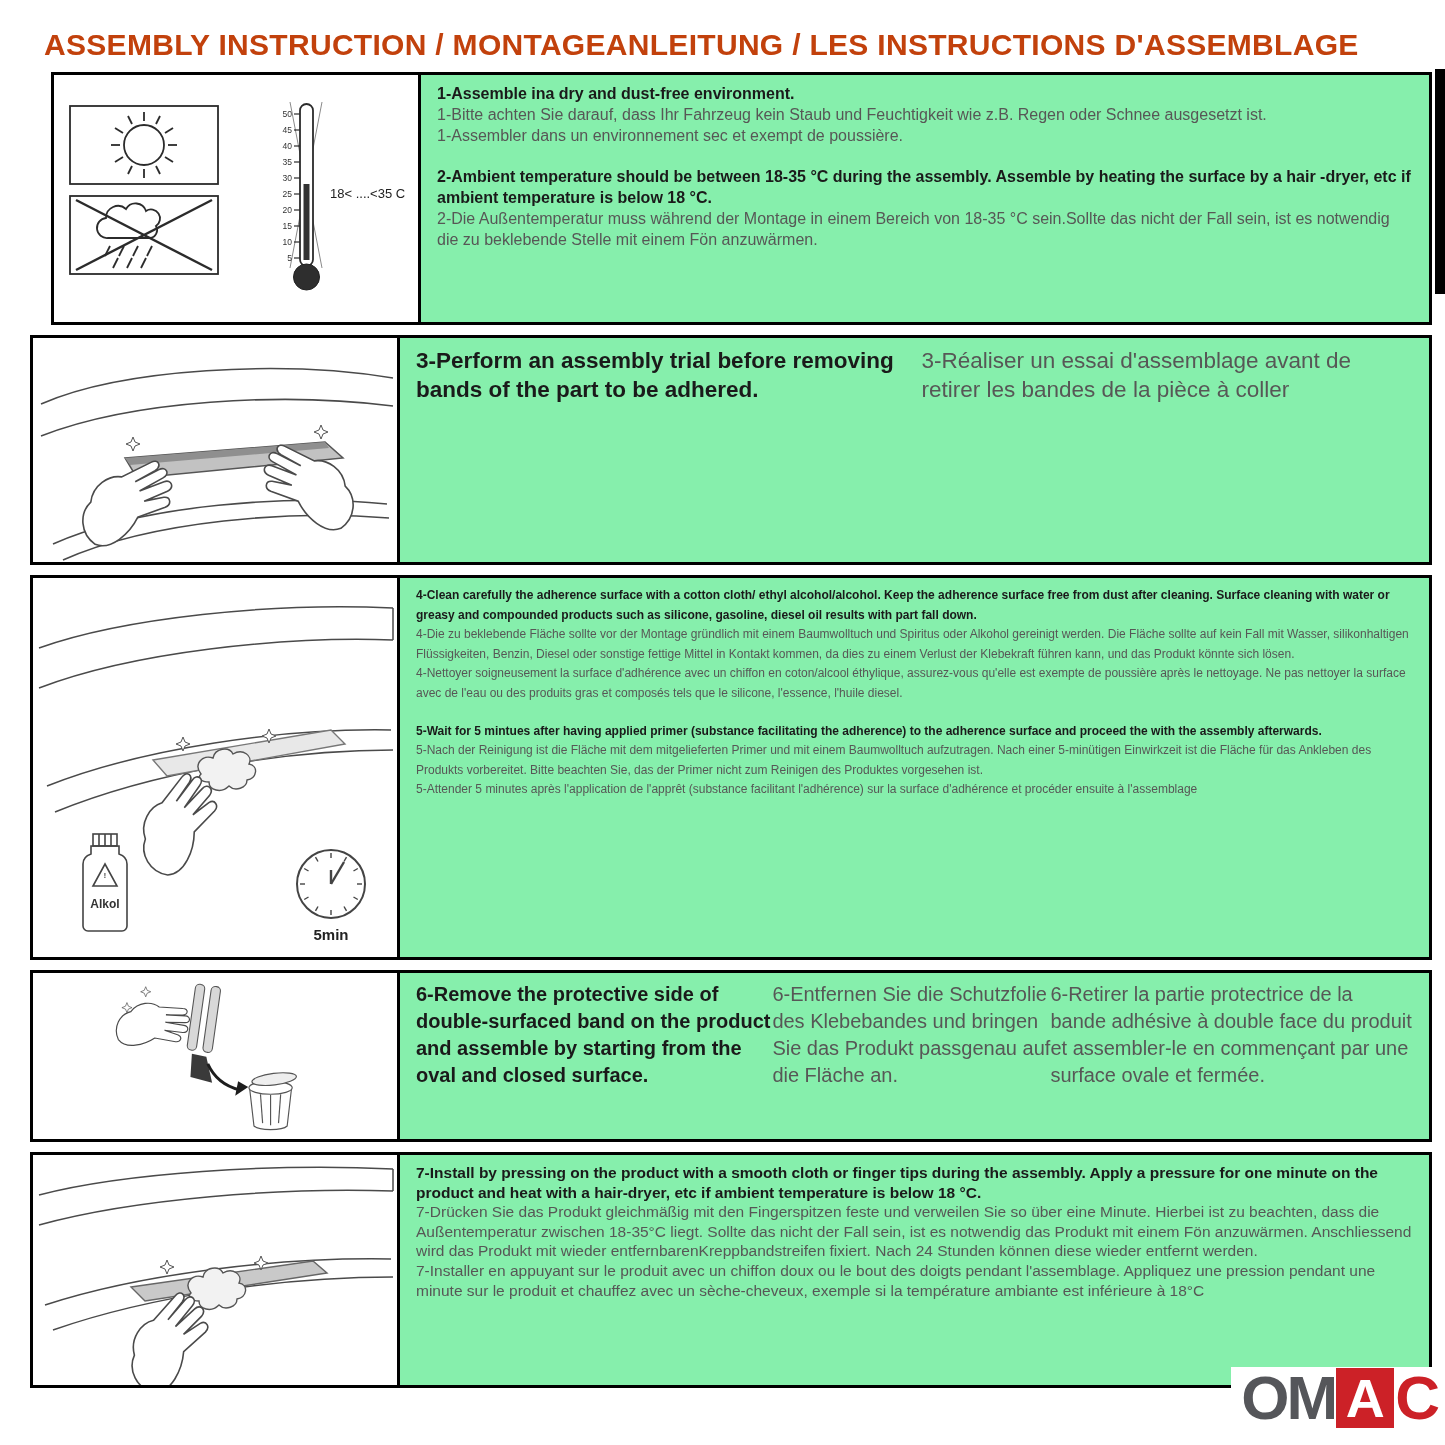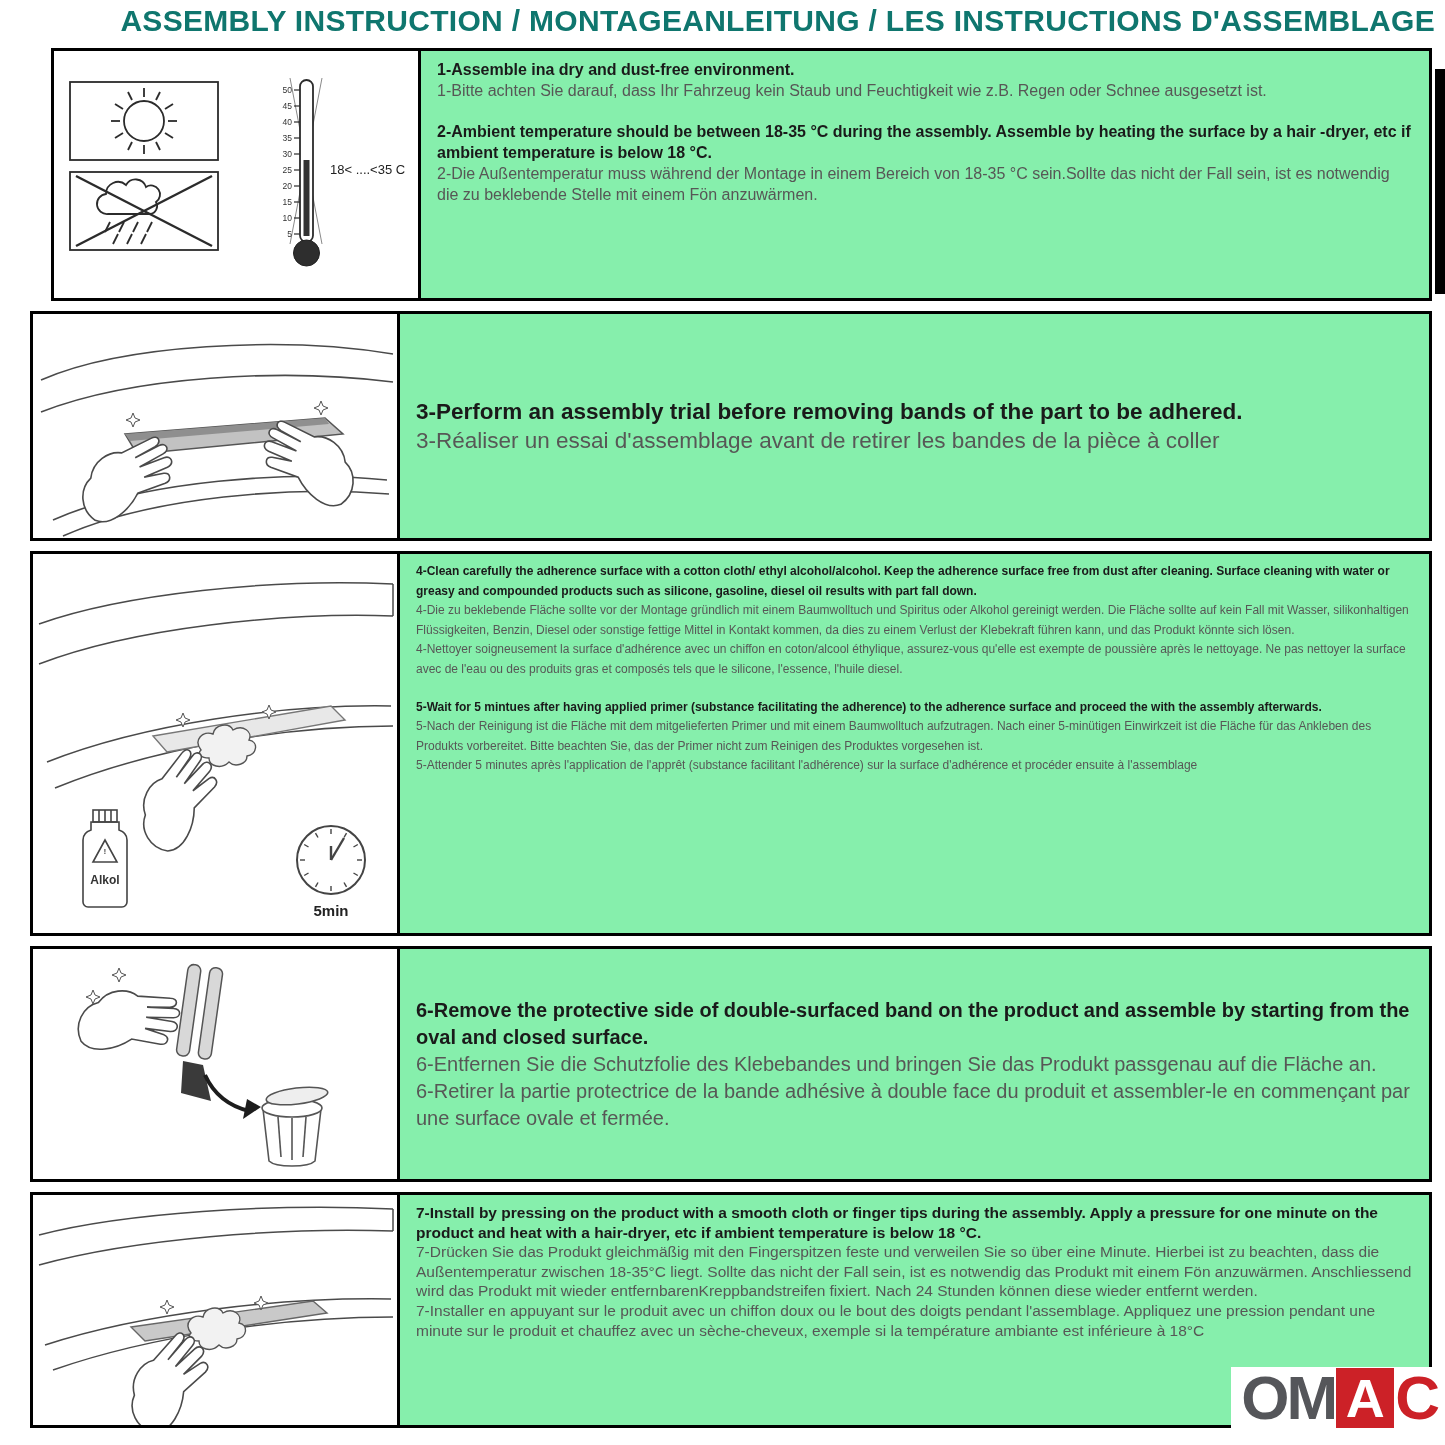--- a/index.html
+++ b/index.html
@@ -1,31 +1,31 @@
 <!DOCTYPE html>
 <html><head>
 <meta charset="utf-8">
 <style>
   * { margin:0; padding:0; box-sizing:border-box; }
   html,body { width:1445px; height:1445px; background:#ffffff;
     font-family:"Liberation Sans", sans-serif; position:relative; overflow:hidden; }
 
-  .title { color:#0f766e; font-weight:bold; font-size:30px; letter-spacing:.3px;
-    padding:4px 10px 10px 44px; white-space:nowrap;text-align:right; }
+  .title { color:#c2410c; font-weight:bold; font-size:30px; letter-spacing:.3px;
+    padding:28px 10px 10px 44px; white-space:nowrap; }
 
   .row { display:flex; align-items:stretch; margin:0 13px 10px 30px; }
   .r1 { height:253px;padding-left:21px; } .r2 { height:230px; } .r3 { height:385px; }
-  .r4 { height:236px; } .r5 { height:236px; }
+  .r4 { height:172px; } .r5 { height:236px; }
 
   .illus-box { flex:0 0 370px; width:370px; border:3px solid #000; background:#fff; overflow:hidden; }
   .illus-box svg { display:block; width:100%; height:100%; }
 
   .text-box { flex:1; border:3px solid #000; margin-left:-3px; background:#86efac;
     padding:8px 16px; overflow:hidden; }
-  .text-box.center { display:flex; flex-direction:column; justify-content:center; }
+  .text-box.center { display:flex; flex-direction:row; justify-content:flex-start; }
 
   .p { color:#575756; }
   .p.bold { color:#1a1a1a; font-weight:bold; }
   .gap { margin-top:20px; }
 
   .tb1 .p { font-size:16px; line-height:21px; }
   .tb2 .p { font-size:22.5px; line-height:29px; }
   .tb3 .p { font-size:12px; line-height:19.6px; }
   .tb3 .gap { margin-top:18px; }
   .tb4 .p { font-size:20px; line-height:27px; }
@@ -117,20 +117,21 @@
           <text x="238" y="157">10</text>
           <text x="238" y="173">5</text>
         </g>
         <text x="276" y="110" font-size="13" fill="#222">18&lt; ....&lt;35 C</text>
       </g>
     </svg>
   </div>
   <div class="text-box tb1">
     <p class="p bold">1-Assemble ina dry and dust-free environment.</p>
     <p class="p">1-Bitte achten Sie darauf, dass Ihr Fahrzeug kein Staub und Feuchtigkeit wie z.B. Regen oder Schnee ausgesetzt ist.</p>
+    <p class="p">1-Assembler dans un environnement sec et exempt de poussière.</p>
     <p class="p bold gap">2-Ambient temperature should be between 18-35 °C  during the assembly. Assemble by heating the surface by a hair -dryer, etc if ambient temperature is below 18 °C.</p>
     <p class="p">2-Die Außentemperatur muss während der Montage in einem Bereich von 18-35 °C  sein.Sollte das nicht der Fall sein, ist es notwendig die zu beklebende Stelle mit einem Fön anzuwärmen.</p>
   </div>
 </div>
 <div class="edge-bar"></div>
 
 <div class="row r2">
   <div class="illus-box">
     <svg viewBox="0 0 364 224">
       <g stroke="#4a4a4a" fill="none" stroke-width="1.6">

